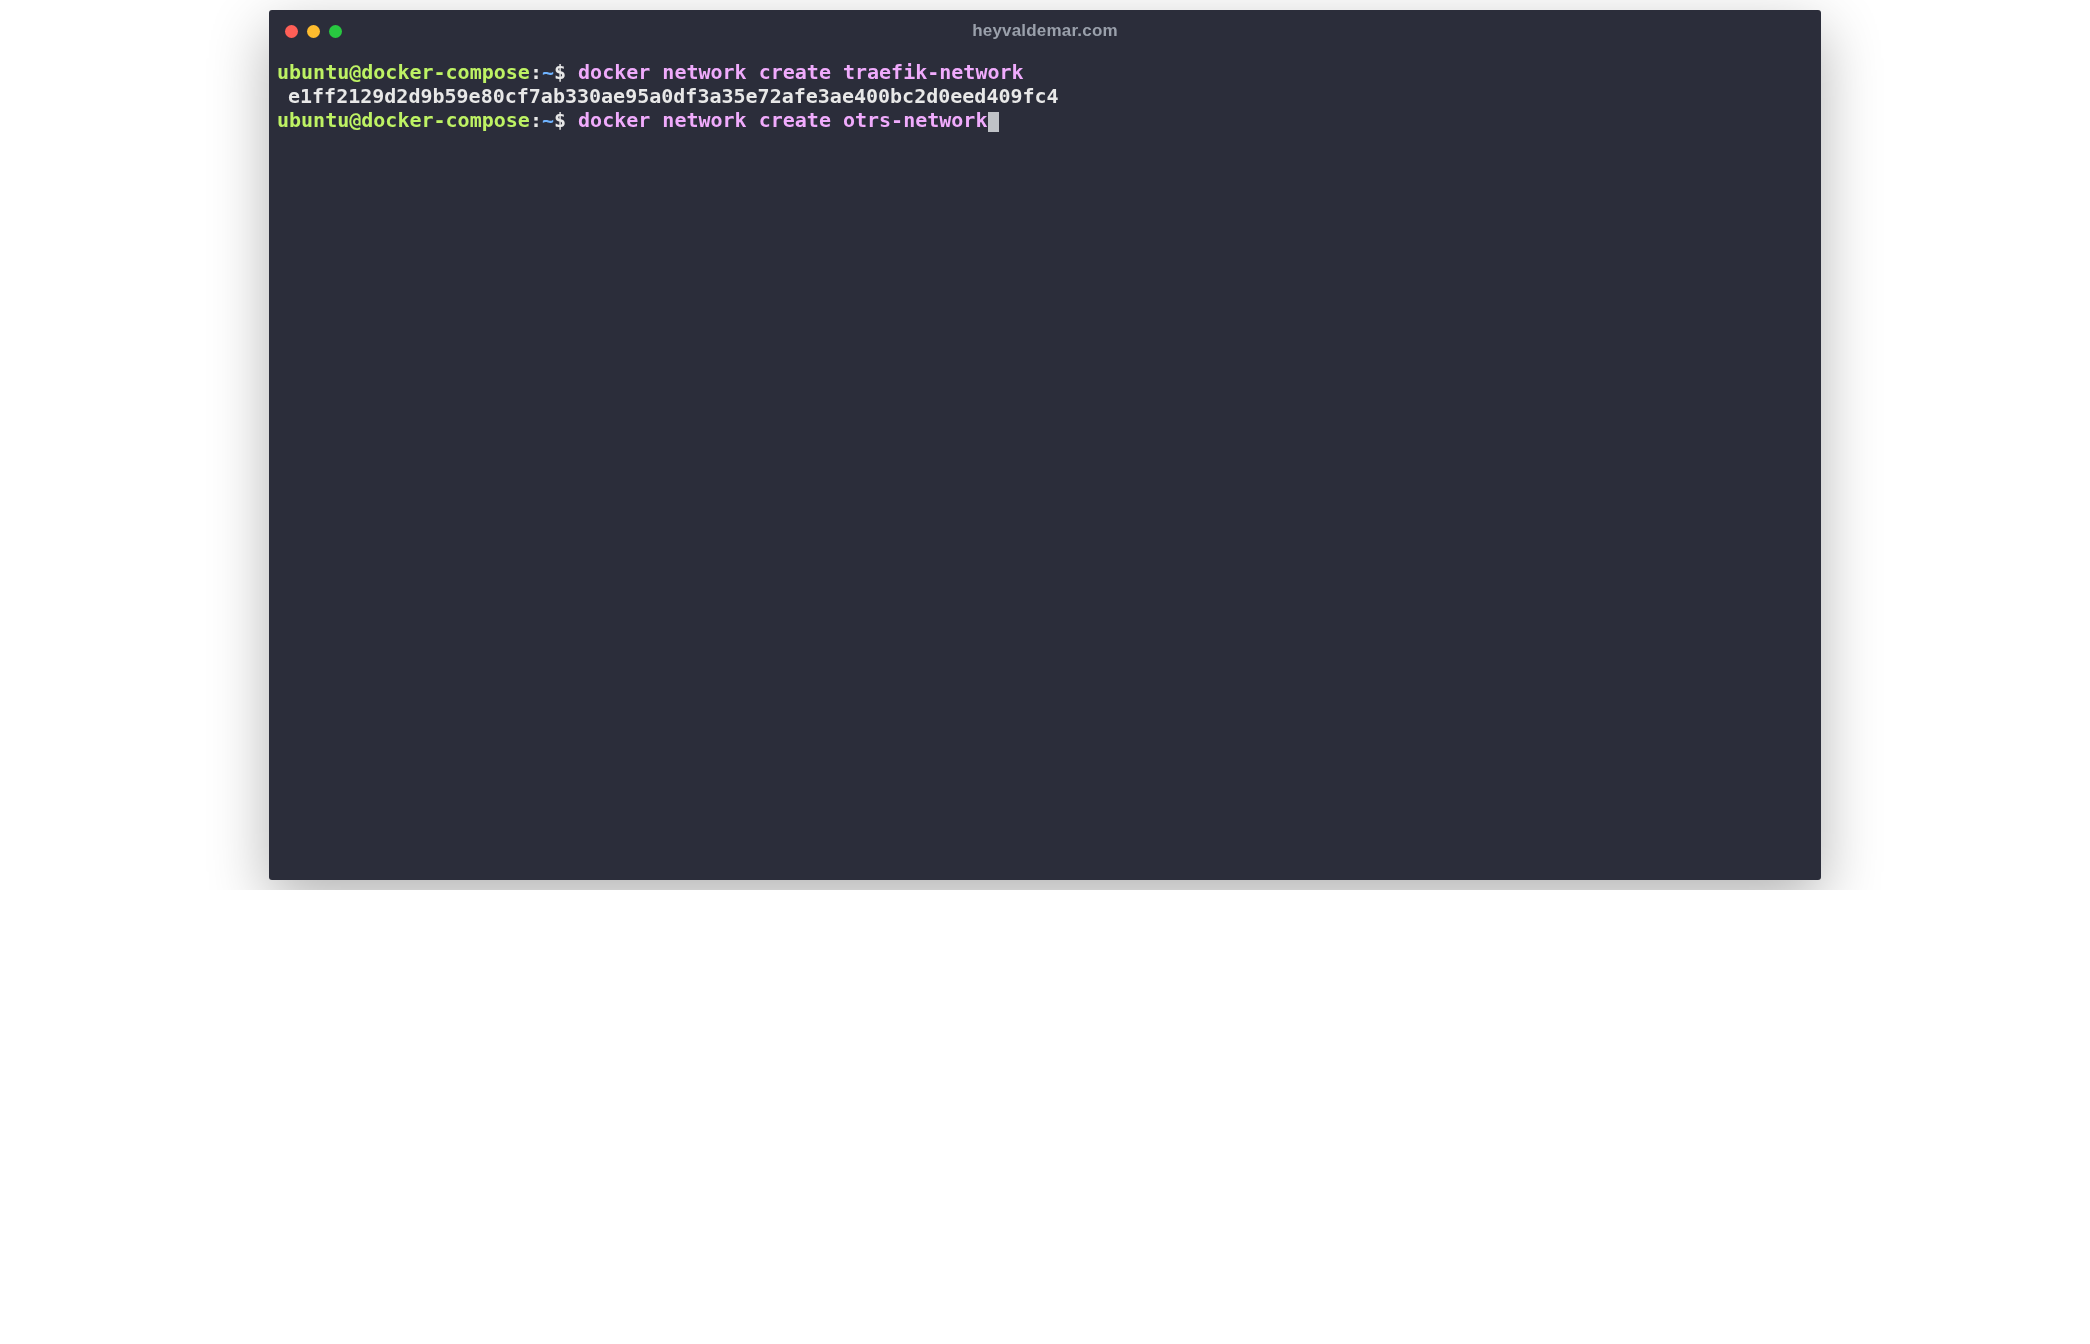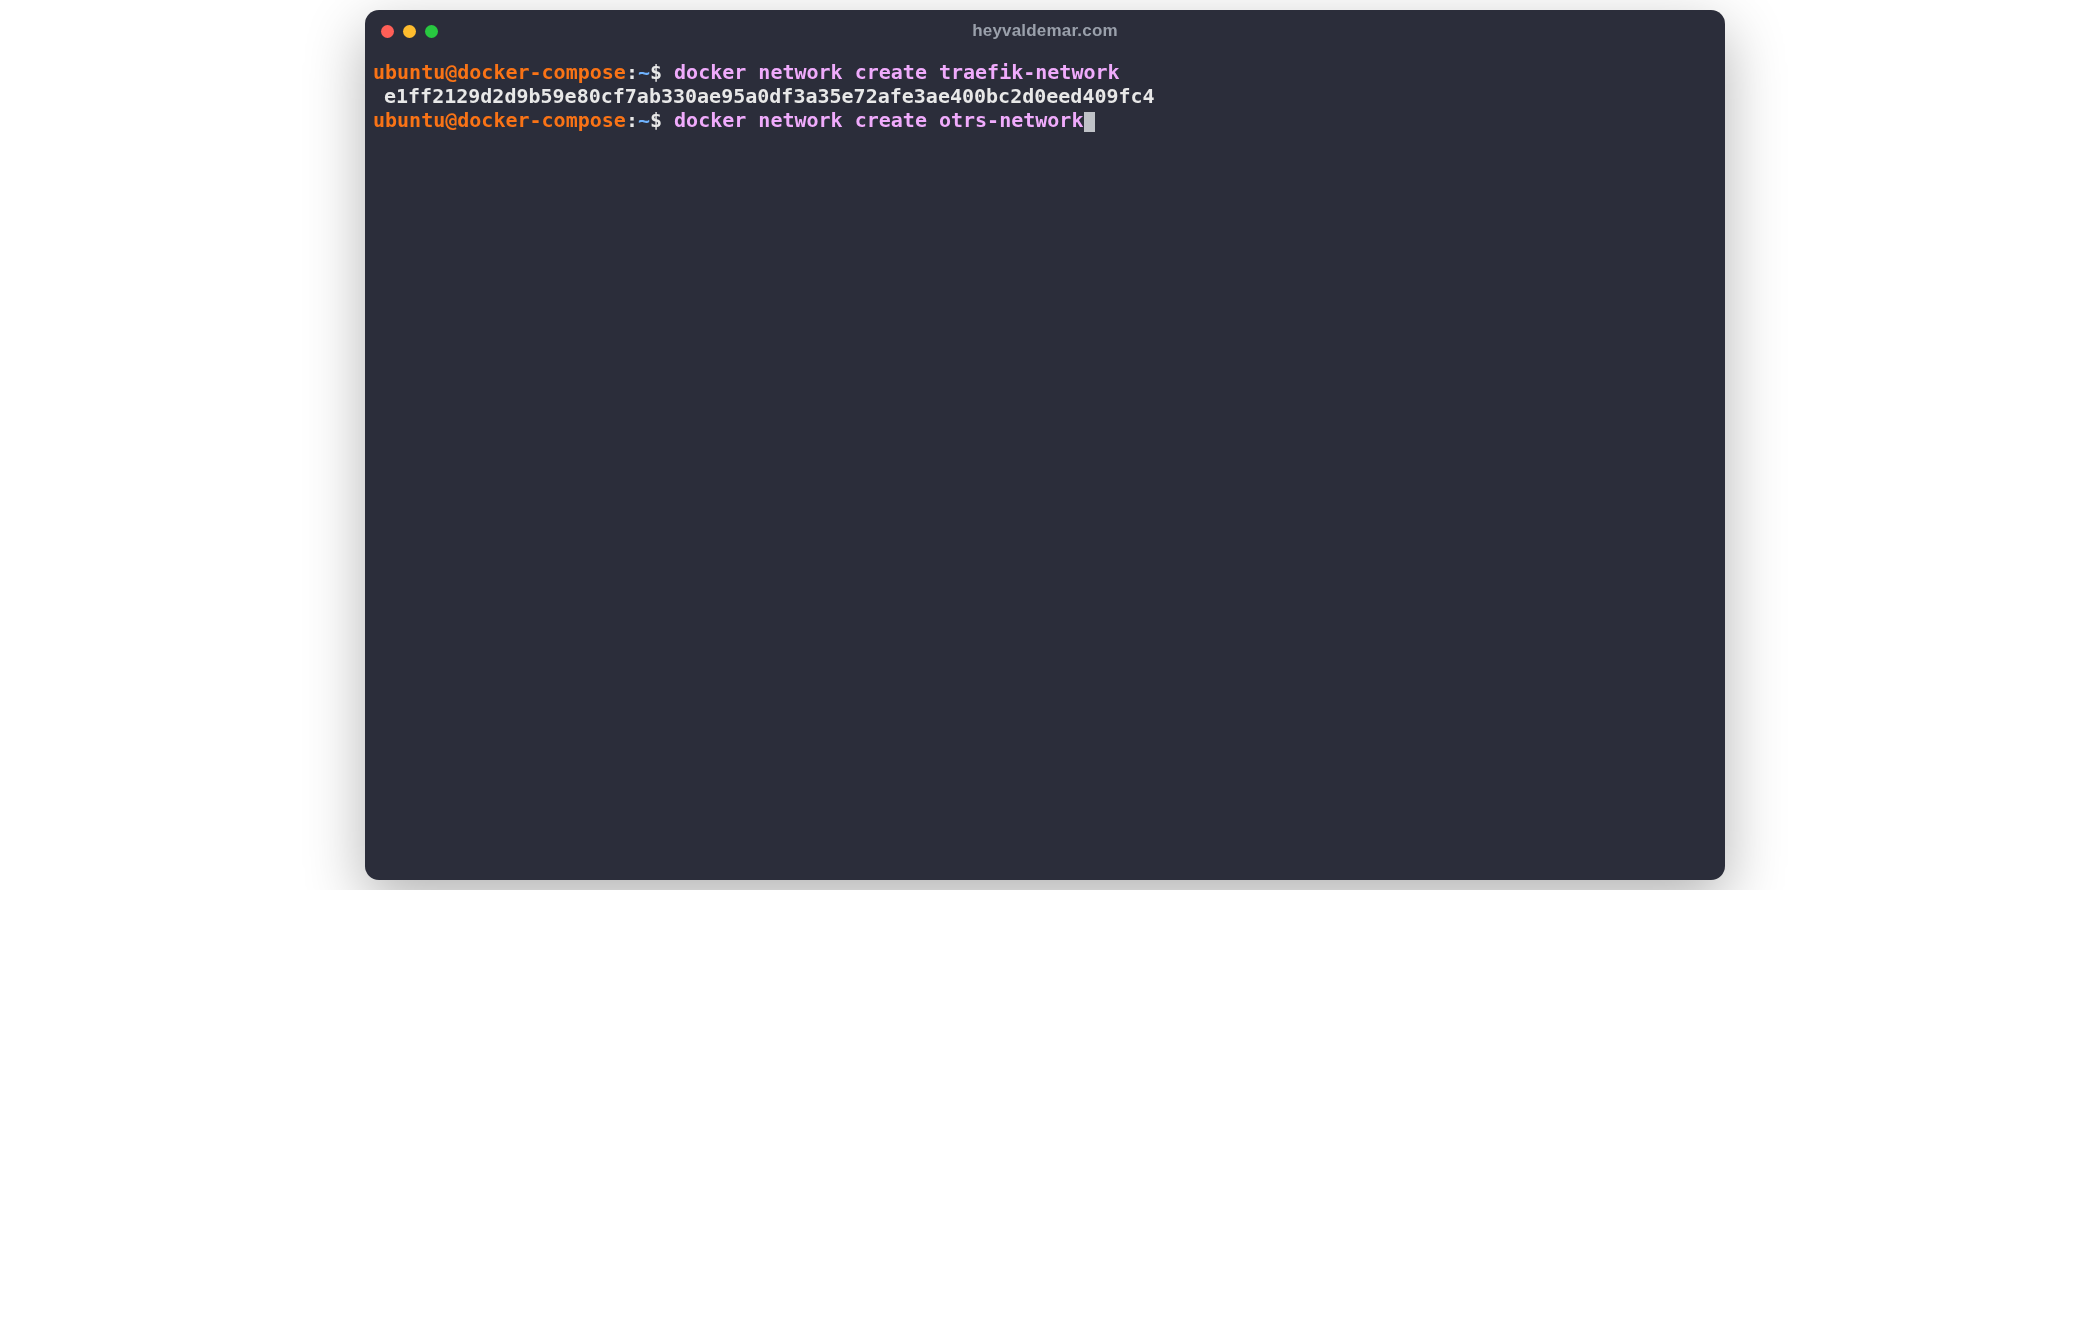--- a/index.html
+++ b/index.html
@@ -11,24 +11,24 @@
     body {
       background: #ffffff;
       display: flex;
       justify-content: center;
       align-items: flex-start;
       padding: 10px;
       font-family: ui-monospace, 'SF Mono', 'Menlo', 'Monaco', 'Consolas', monospace;
     }
 
     .terminal-window {
-      width: 1360px;
+      width: 1552px;
       height: 870px;
       background: #2b2d3a;
-      border-radius: 14px;
+      border-radius: 3px;
       overflow: hidden;
       box-shadow: 0 20px 60px rgba(0,0,0,0.3);
       display: flex;
       flex-direction: column;
     }
 
     .title-bar {
       height: 42px;
       display: flex;
       align-items: center;
@@ -72,21 +72,21 @@
       color: #e8e8e8;
       white-space: pre;
       font-weight: 600;
     }
 
     .line {
       display: block;
     }
 
     .prompt-user {
-      color: #f97316;
+      color: #bef264;
       font-weight: 700;
     }
 
     .prompt-colon {
       color: #e8e8e8;
       font-weight: 700;
     }
 
     .prompt-tilde {
       color: #6fb3ff;

